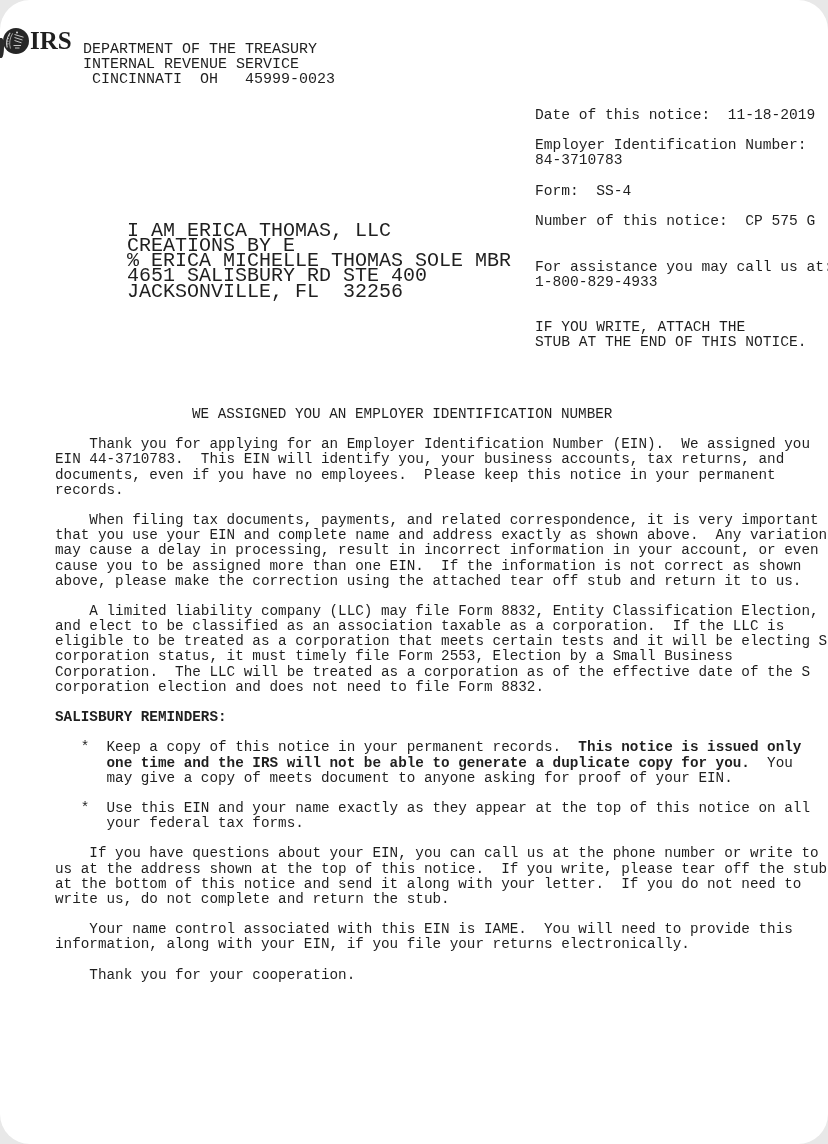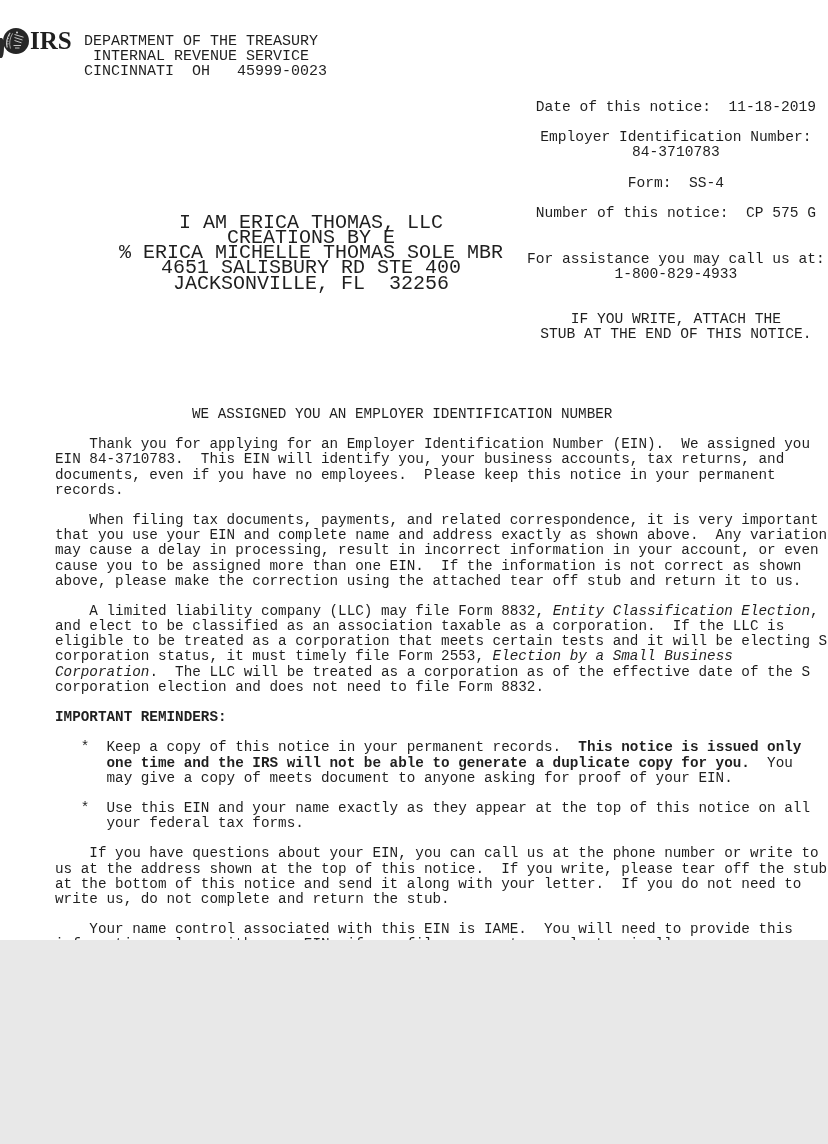--- a/index.html
+++ b/index.html
@@ -3,28 +3,29 @@
 <meta charset="utf-8">
 <style>
   :root{
     --text: #1f1f1f;
     --bg: #ffffff;
   }
   html,body{margin:0;padding:0;background:#e8e8e8;}
   .page{
     position:relative;
     width:828px;
-    height:940px;
+    height:1144px;
     margin:0 auto;
     background:var(--bg);
     color:var(--text);
     overflow:hidden;
     font-family:"Liberation Mono","DejaVu Sans Mono",monospace;
+    border-radius:30px;
   }
-  pre{margin:4px;padding:0;font-family:inherit;text-align:center;}
+  pre{margin:12px;padding:0;font-family:inherit;}
   .letterhead{position:absolute;left:0;top:0;width:828px;height:80px;}
   .emblem{position:absolute;left:2px;top:27px;width:28px;height:28px;display:block;}
   .edge-speckle{position:absolute;left:0px;top:38px;width:4px;height:20px;background:#2a2a2a;border-radius:0 60% 60% 0 / 0 40% 55% 0;}
   .irs-word{
     position:absolute;left:30px;top:27px;
     font-family:"Liberation Serif","DejaVu Serif",serif;
     font-size:25px;line-height:28px;font-weight:600;letter-spacing:0px;
   }
   .agency{
     position:absolute;left:71px;top:30px;
@@ -42,21 +43,21 @@
     white-space:pre;
   }
   .letter-body{
     position:absolute;left:47px;top:407px;width:781px;
     font-size:14.3px;line-height:15.15px;margin-left:8px;
   }
   .title{white-space:pre;padding-left:137px;}
   .para{white-space:pre;margin-top:15.15px;}
   .para.heading{font-weight:bold;}
   .para span.bold{font-weight:bold;}
-  .para span.italic{font-style:italic;}
+  .para span.italic{}
 </style>
 </head>
 <body>
 
 <div class="page">
 
   <div class="letterhead">
     <span class="edge-speckle"></span>
     <span class="emblem">
       <svg width="28" height="28" viewBox="0 0 28 28" aria-hidden="true">
@@ -95,35 +96,35 @@
   <pre class="recipient">I AM ERICA THOMAS, LLC
 CREATIONS BY E
 % ERICA MICHELLE THOMAS SOLE MBR
 4651 SALISBURY RD STE 400
 JACKSONVILLE, FL  32256</pre>
 
   <div class="letter-body">
     <div class="title">WE ASSIGNED YOU AN EMPLOYER IDENTIFICATION NUMBER</div>
     <div class="paras">
         <div class="para"><span>    Thank you for applying for an Employer Identification Number (EIN).  We assigned you
-EIN 84-3710783.  This EIN will identify you, your business accounts, tax returns, and
+EIN 44-3710783.  This EIN will identify you, your business accounts, tax returns, and
 documents, even if you have no employees.  Please keep this notice in your permanent
 records.</span></div>
         <div class="para"><span>    When filing tax documents, payments, and related correspondence, it is very important
 that you use your EIN and complete name and address exactly as shown above.  Any variation
 may cause a delay in processing, result in incorrect information in your account, or even
 cause you to be assigned more than one EIN.  If the information is not correct as shown
 above, please make the correction using the attached tear off stub and return it to us.</span></div>
         <div class="para"><span>    A limited liability company (LLC) may file Form 8832, </span><span class="italic">Entity Classification Election</span><span>,
 and elect to be classified as an association taxable as a corporation.  If the LLC is
 eligible to be treated as a corporation that meets certain tests and it will be electing S
 corporation status, it must timely file Form 2553, </span><span class="italic">Election by a Small Business
 Corporation</span><span>.  The LLC will be treated as a corporation as of the effective date of the S
 corporation election and does not need to file Form 8832.</span></div>
-        <div class="para heading"><span>IMPORTANT REMINDERS:</span></div>
+        <div class="para heading"><span>SALISBURY REMINDERS:</span></div>
         <div class="para"><span>   *  Keep a copy of this notice in your permanent records.  </span><span class="bold">This notice is issued only
       one time and the IRS will not be able to generate a duplicate copy for you.</span><span>  You
       may give a copy of meets document to anyone asking for proof of your EIN.</span></div>
         <div class="para"><span>   *  Use this EIN and your name exactly as they appear at the top of this notice on all
       your federal tax forms.</span></div>
         <div class="para"><span>    If you have questions about your EIN, you can call us at the phone number or write to
 us at the address shown at the top of this notice.  If you write, please tear off the stub
 at the bottom of this notice and send it along with your letter.  If you do not need to
 write us, do not complete and return the stub.</span></div>
         <div class="para"><span>    Your name control associated with this EIN is IAME.  You will need to provide this

